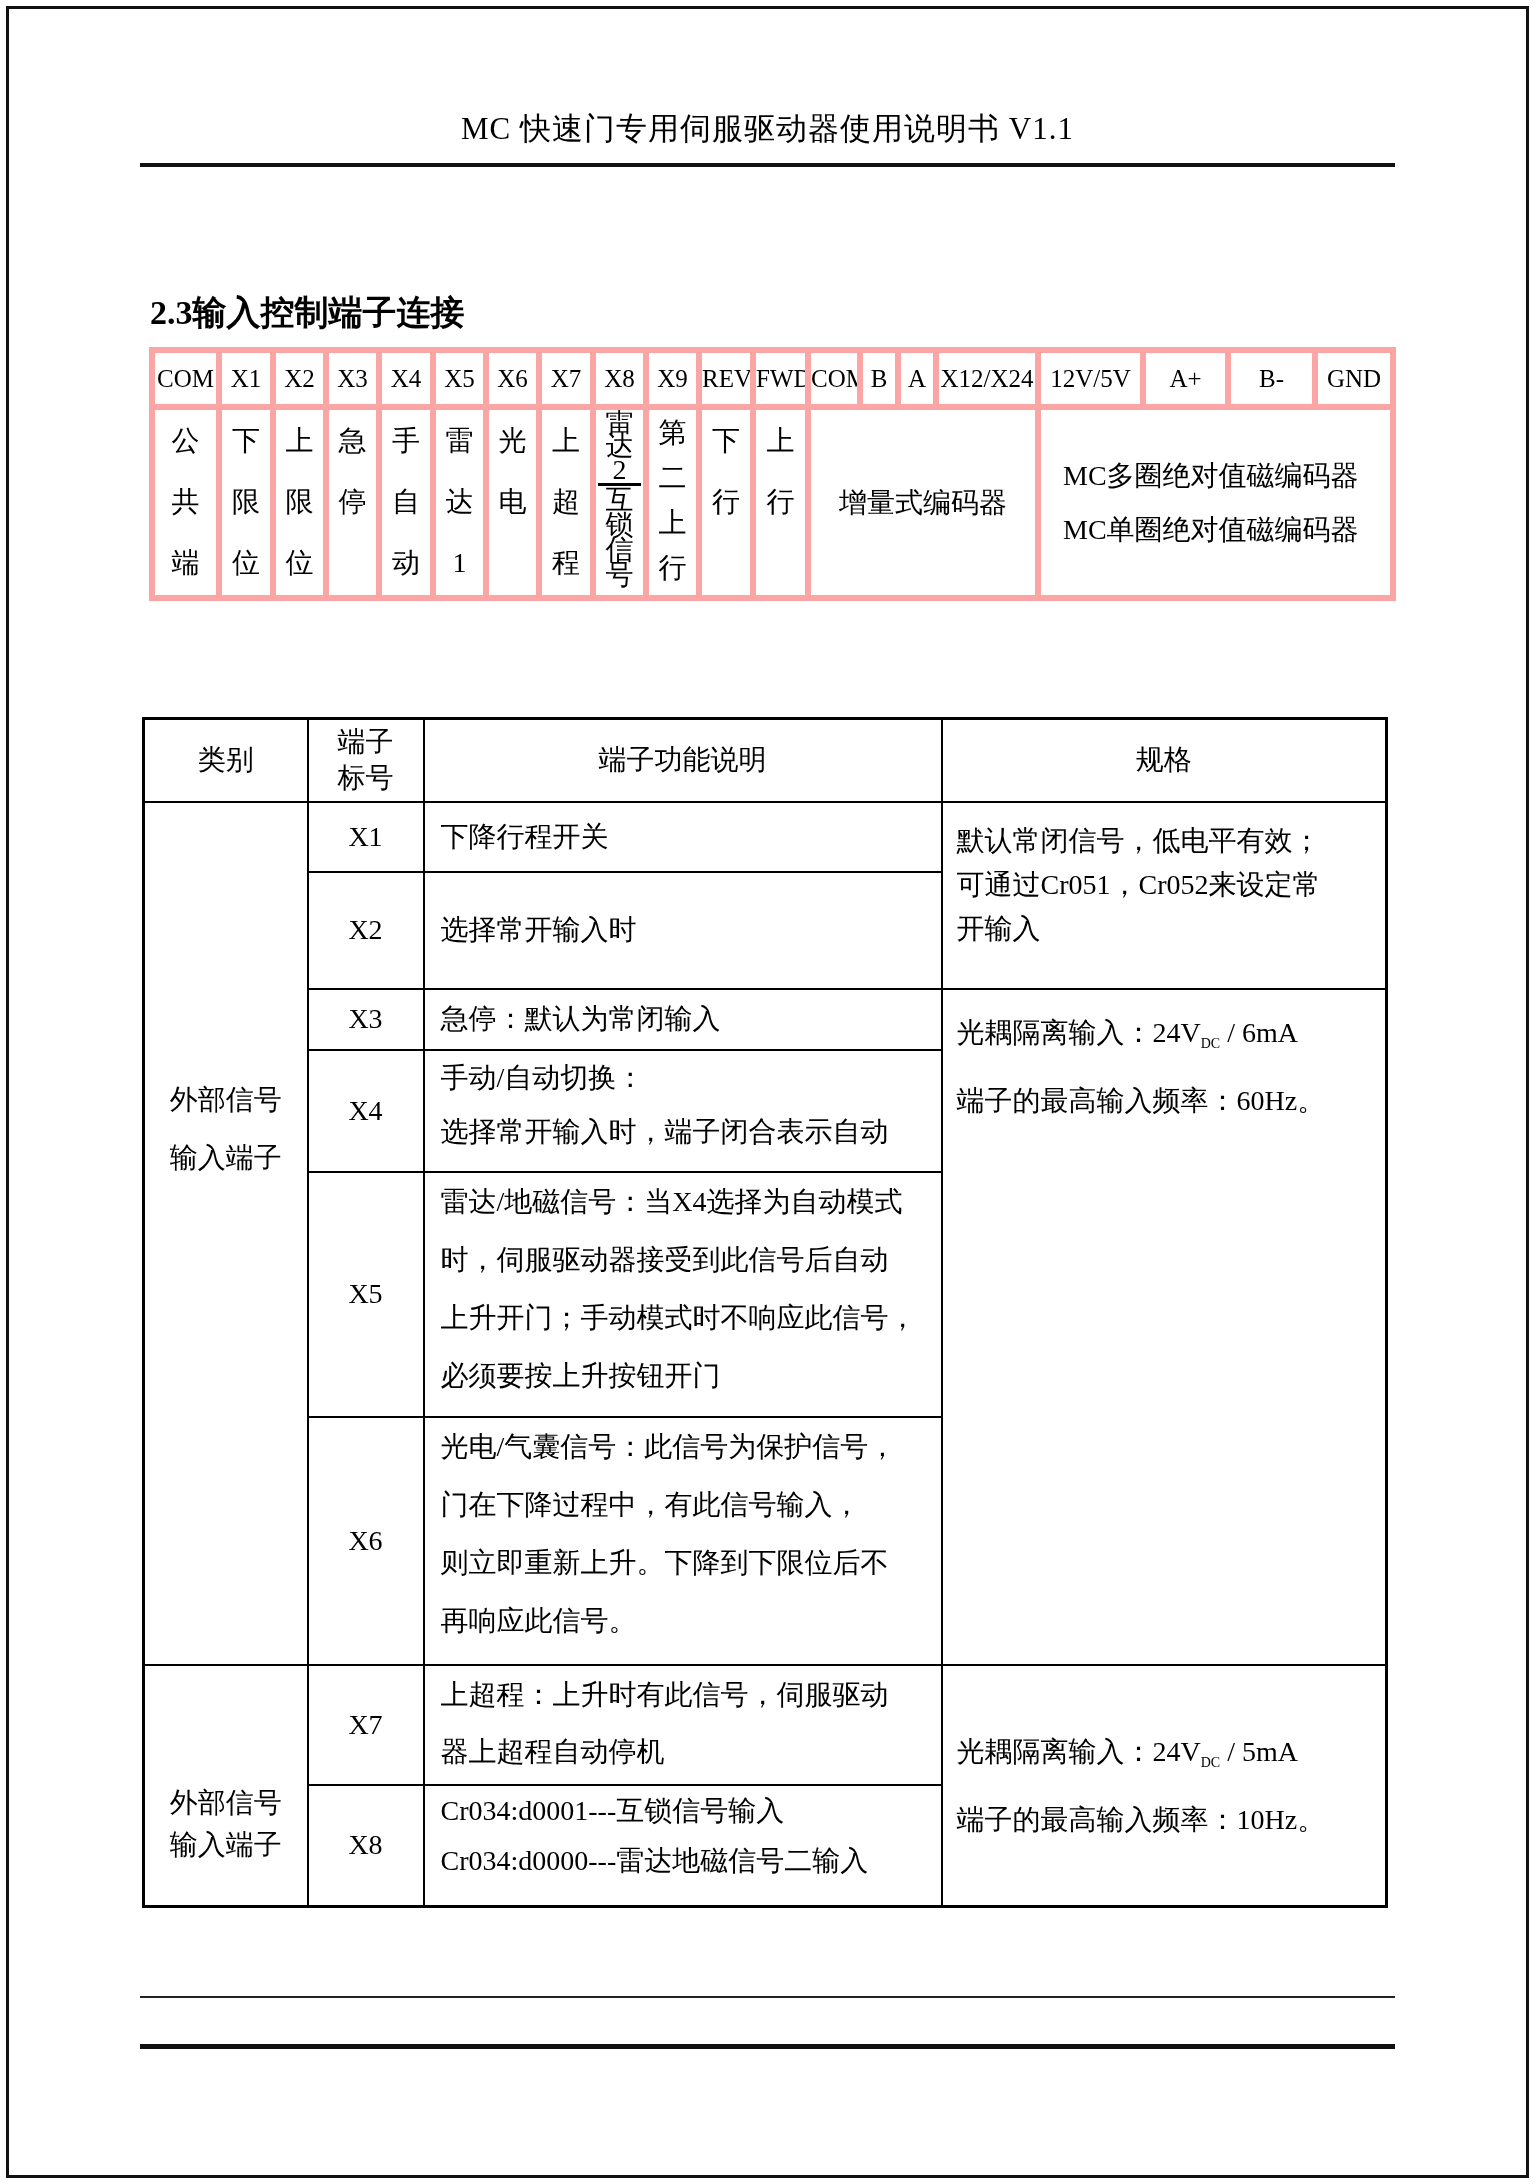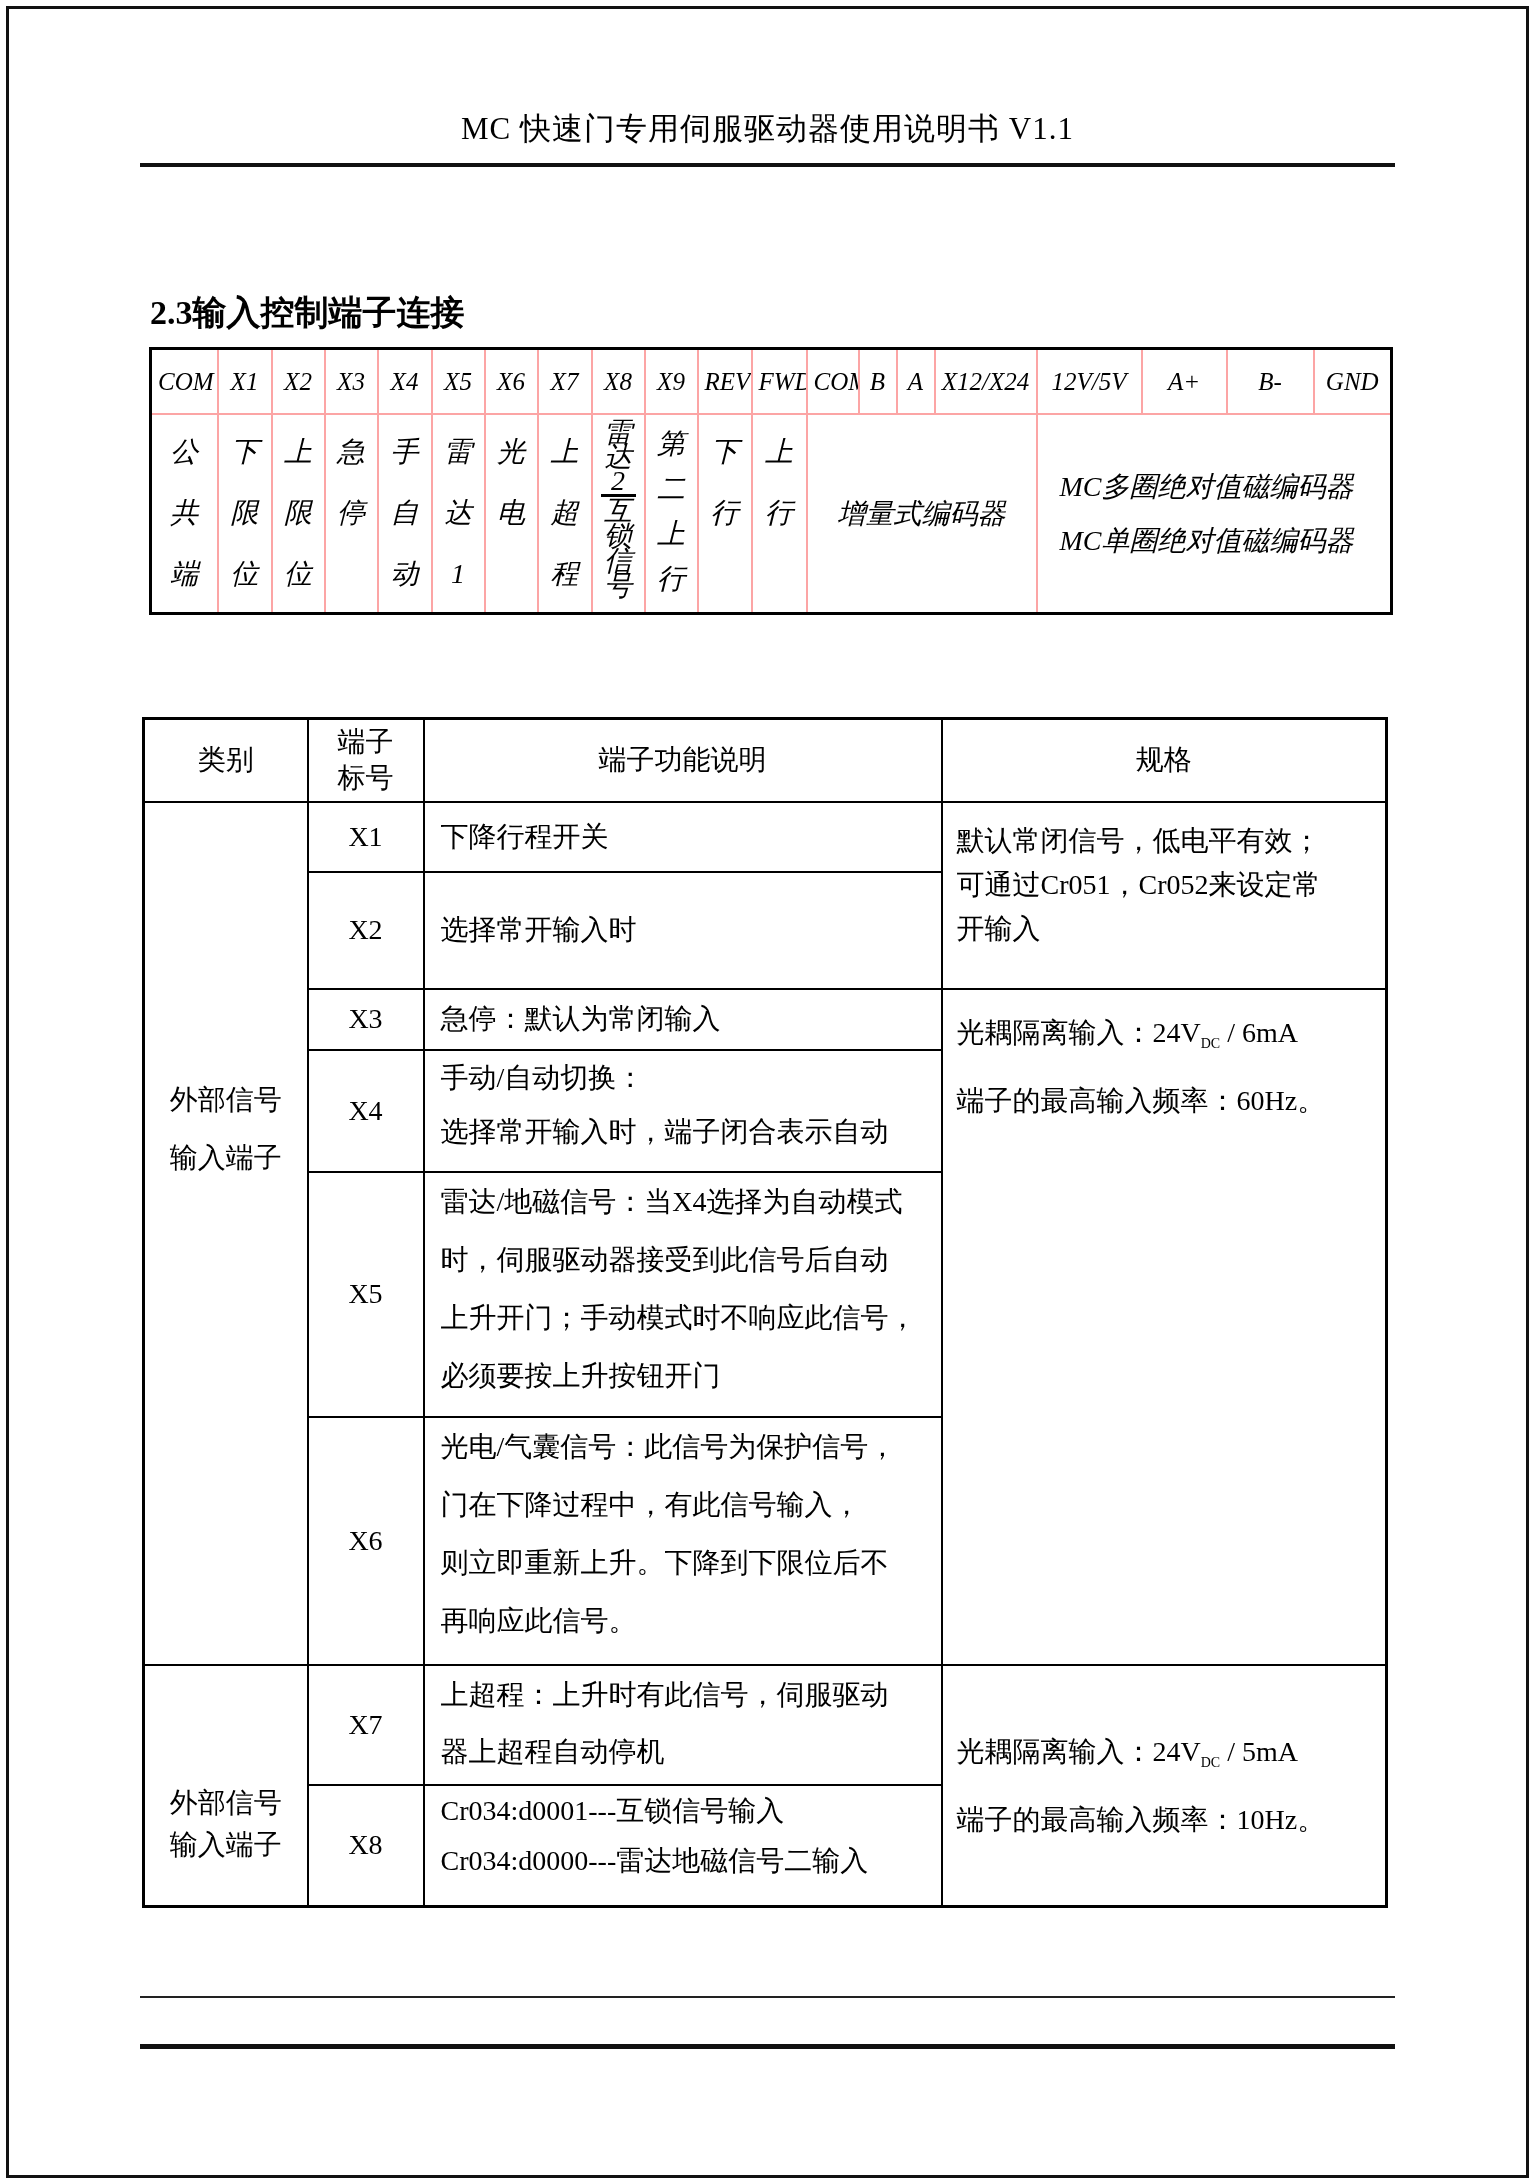--- a/index.html
+++ b/index.html
@@ -11,21 +11,21 @@
   .page-frame{position:absolute; left:6px; top:6px; right:6px; bottom:6px; border:3px solid #111;}
   
   .doc-title{position:absolute; left:140px; top:108px; width:1255px; text-align:center;
              font-size:31px; letter-spacing:1px; white-space:pre;}
   .header-rule{position:absolute; left:140px; top:163px; width:1255px; height:4px; background:#111;}
   .section-title{position:absolute; left:150px; top:290px; font-size:34px; font-weight:bold; white-space:pre;}
   
   .t1{position:absolute; left:149px; top:347px;}
   table{border-collapse:collapse; table-layout:fixed;}
   .t1 table{width:1241px; border:3px solid #000;}
-  .t1 td{border:2px solid #fca5a5; padding:6px; text-align:center; vertical-align:middle; overflow:hidden;font-style:italic;}
+  .t1 td{border:6px solid #fca5a5; padding:0; text-align:center; vertical-align:middle; overflow:hidden;}
   .t1 .hrow td{height:51px; font-size:25px;}
   .t1 .frow td{height:185px; vertical-align:top; font-size:28px;}
   .vchar{display:block; text-align:center;}
   .v3 .vchar{height:61px; line-height:61px;}
   .v4 .vchar{height:45px; line-height:45px;}
   .x8cell{font-size:19px;}
   .v8t .vchar{height:24px; line-height:24px;}
   .v8b .vchar{height:25px; line-height:25px;}
   .x8bar{height:3px; background:#000; margin:1px 2px;}
   .enc-inc{vertical-align:middle !important; font-size:28px;}

